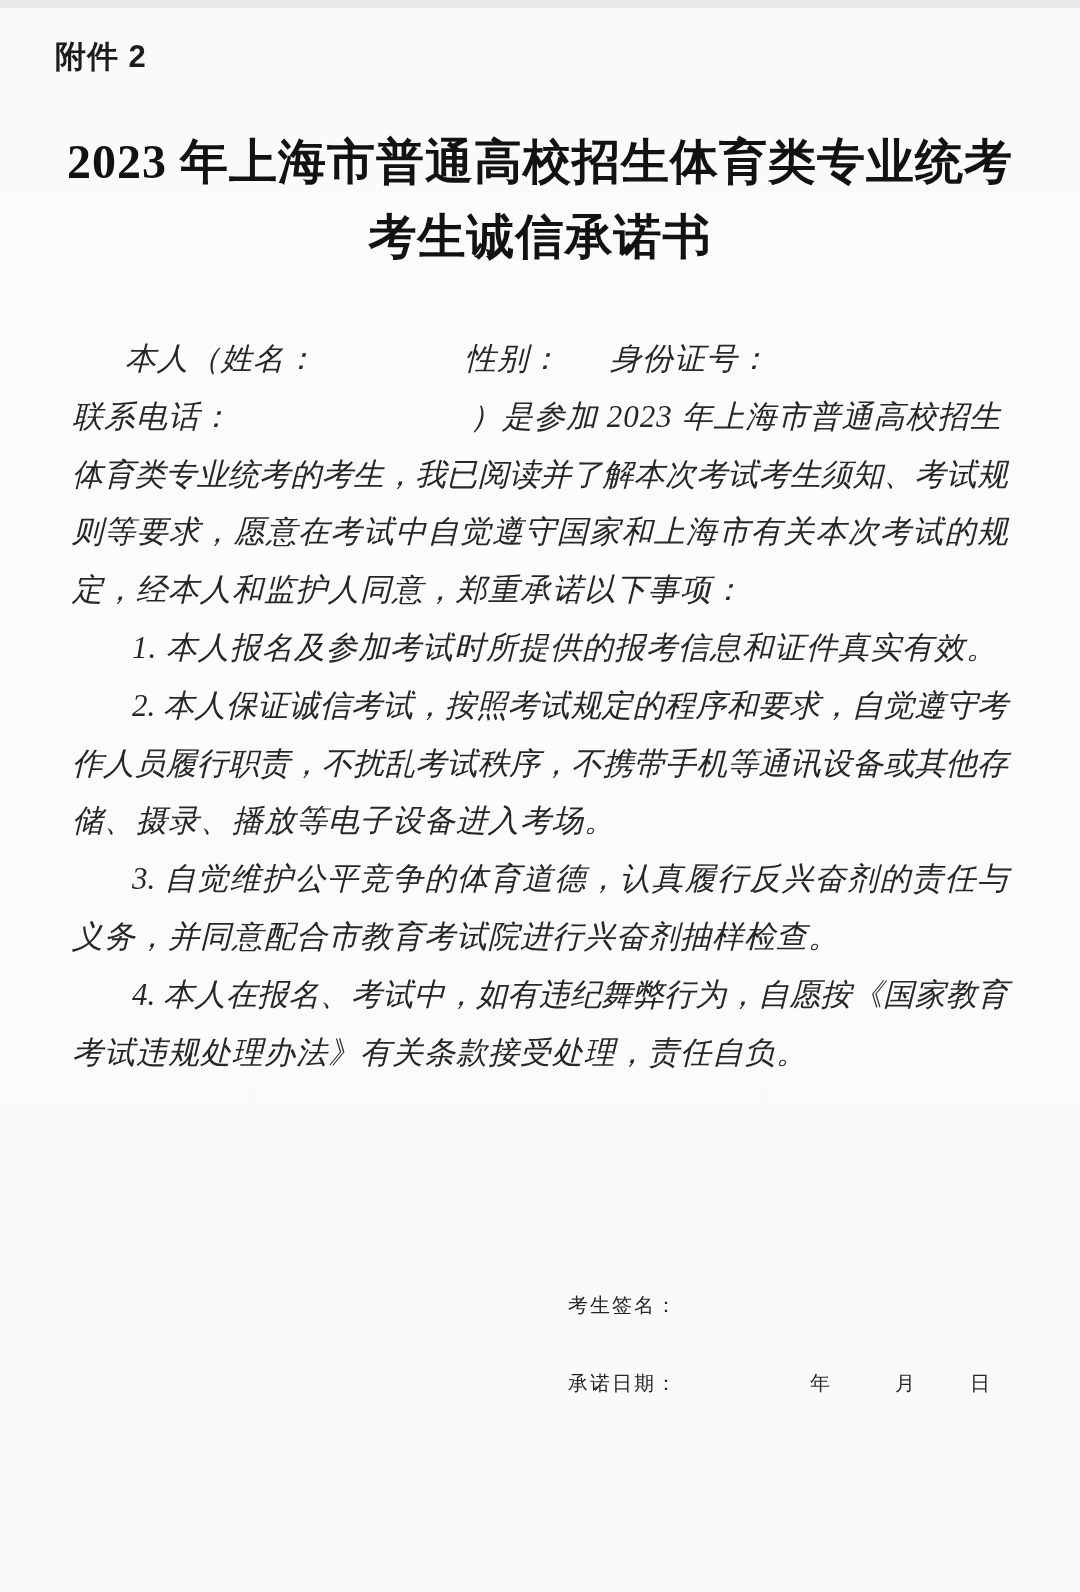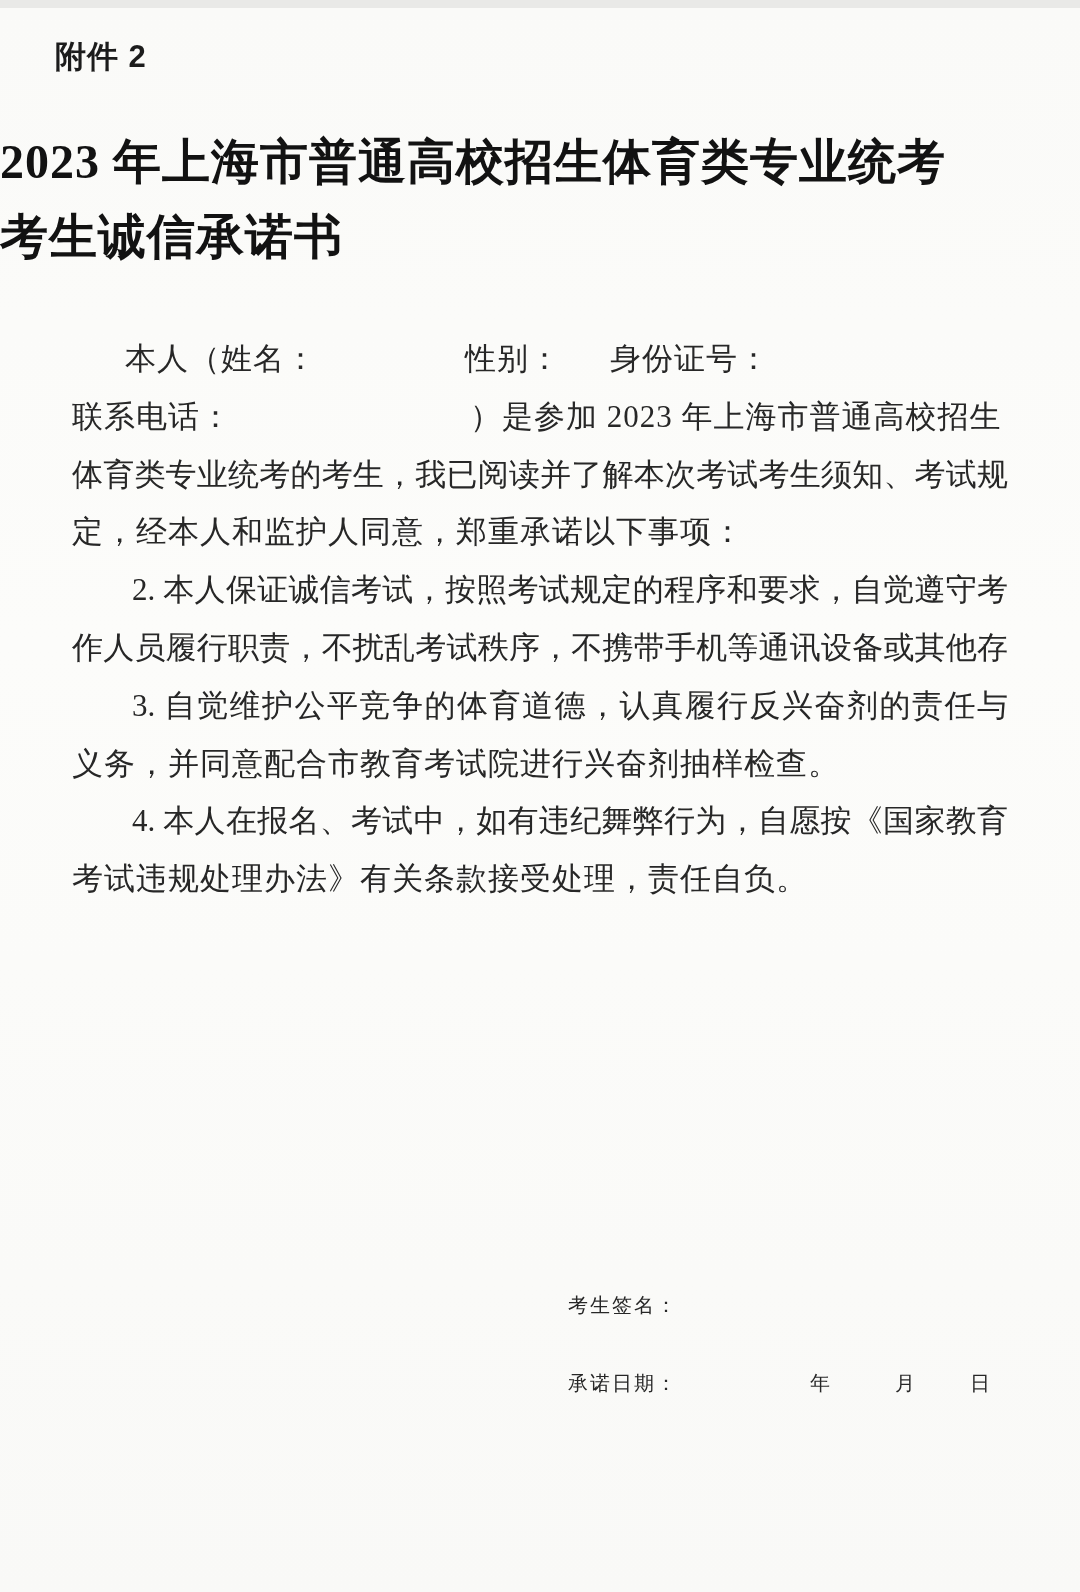--- a/index.html
+++ b/index.html
@@ -14,30 +14,30 @@
     overflow:hidden;
   }
   .attachment{
     position:absolute;left:55px;top:28px;
     font-family:"Liberation Sans","DejaVu Sans",sans-serif;
     font-weight:bold;font-size:31px;color:#1c1c1c;
     letter-spacing:1px;
   }
   .title{
     position:absolute;left:0;top:116px;width:1080px;
-    font-weight:bold;color:#121212;
+    text-align:center;font-weight:bold;color:#121212;
     font-size:48px;line-height:75px;letter-spacing:1px;
   }
   .body{
     position:absolute;left:72px;top:322px;width:936px;
     font-size:31px;color:#272727;
   }
   .ln{
     height:57.8px;line-height:57.8px;
-    white-space:nowrap;letter-spacing:1px;
+    white-space:nowrap;letter-spacing:1px;font-style:italic;
   }
   .ln.rel{position:relative;}
   .ln.rel span{position:absolute;top:0;line-height:57.8px;}
   .ln.jfull{
     white-space:normal;letter-spacing:0;
     text-align:justify;text-align-last:justify;
     text-justify:inter-character;
   }
   .ind{text-indent:60px;}
   .sig{
@@ -79,25 +79,28 @@
     <div class="ln rel">
       <span class="lbl-name">本人（姓名：</span>
       <span class="lbl-gender">性别：</span>
       <span class="lbl-id">身份证号：</span>
     </div>
     <div class="ln rel">
       <span class="lbl-phone">联系电话：</span>
       <span class="lbl-paren">）是参加 2023 年上海市普通高校招生</span>
     </div>
     <div class="ln jfull">体育类专业统考的考生，我已阅读并了解本次考试考生须知、考试规</div>
+    <div class="ln jfull">则等要求，愿意在考试中自觉遵守国家和上海市有关本次考试的规</div>
     <div class="ln">定，经本人和监护人同意，郑重承诺以下事项：</div>
 
+    <div class="ln ind">1. 本人报名及参加考试时所提供的报考信息和证件真实有效。</div>
 
     <div class="ln jfull ind">2. 本人保证诚信考试，按照考试规定的程序和要求，自觉遵守考</div>
     <div class="ln jfull">作人员履行职责，不扰乱考试秩序，不携带手机等通讯设备或其他存</div>
+    <div class="ln">储、摄录、播放等电子设备进入考场。</div>
 
     <div class="ln jfull ind">3. 自觉维护公平竞争的体育道德，认真履行反兴奋剂的责任与</div>
     <div class="ln">义务，并同意配合市教育考试院进行兴奋剂抽样检查。</div>
 
     <div class="ln jfull ind">4. 本人在报名、考试中，如有违纪舞弊行为，自愿按《国家教育</div>
     <div class="ln">考试违规处理办法》有关条款接受处理，责任自负。</div>
 
   </div>
 
   <div class="sig">

